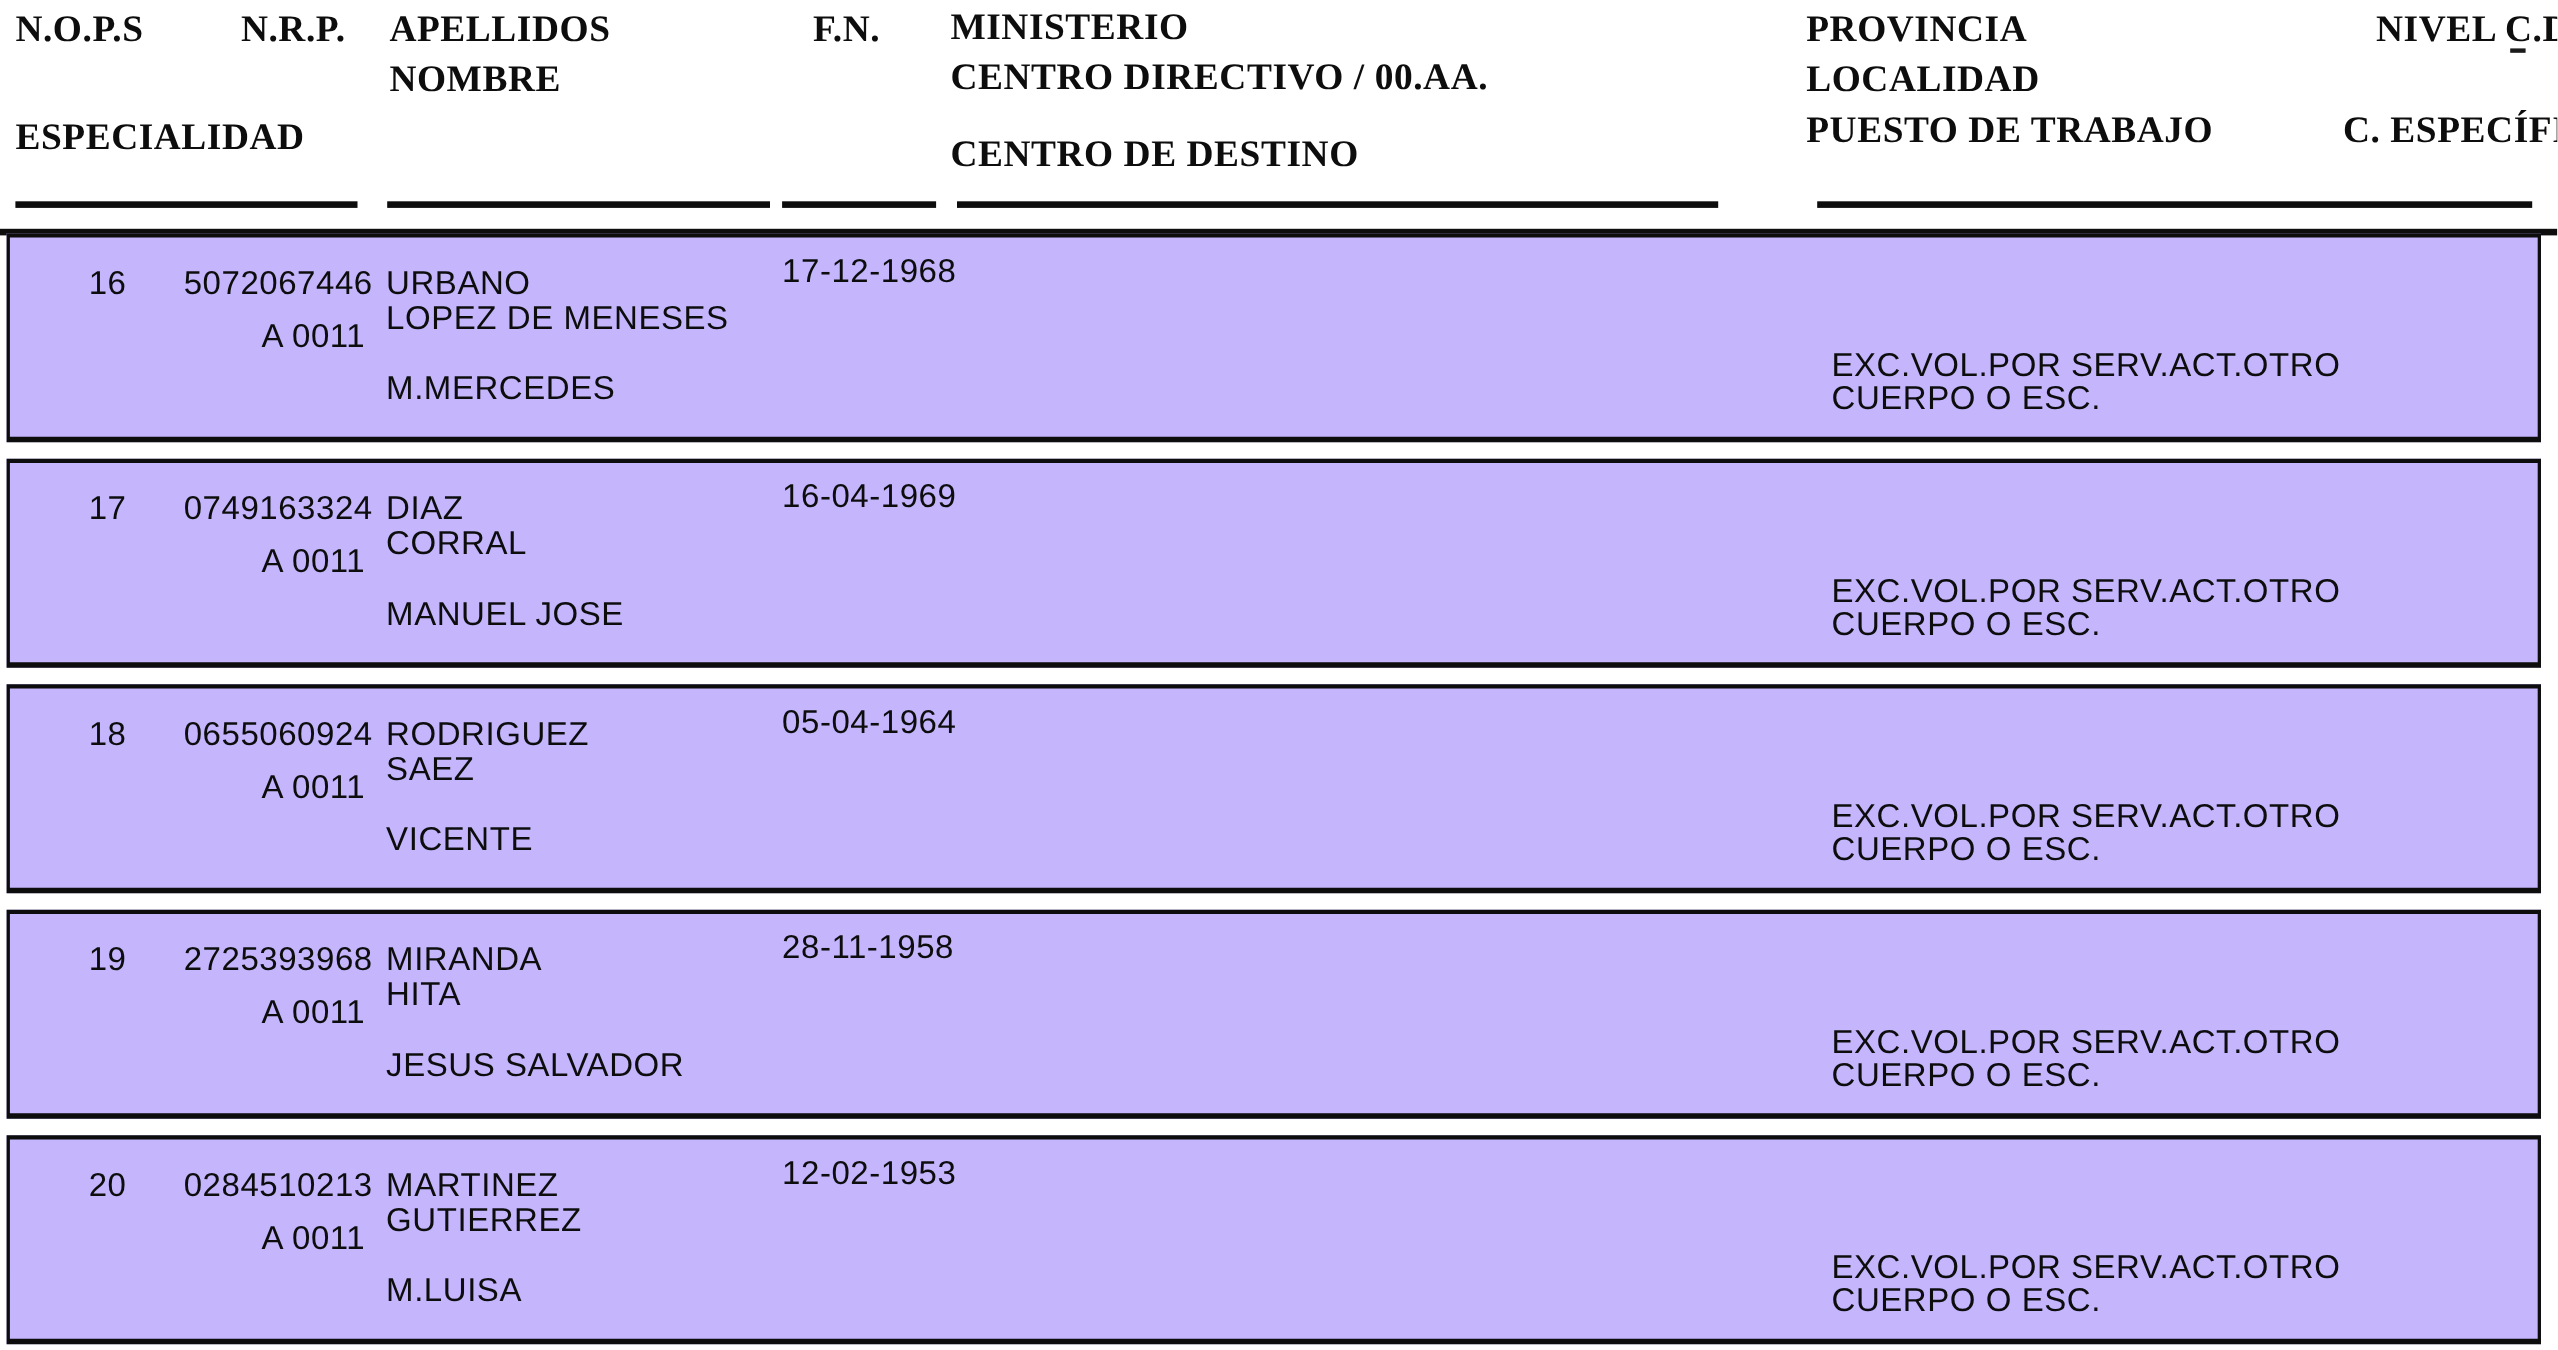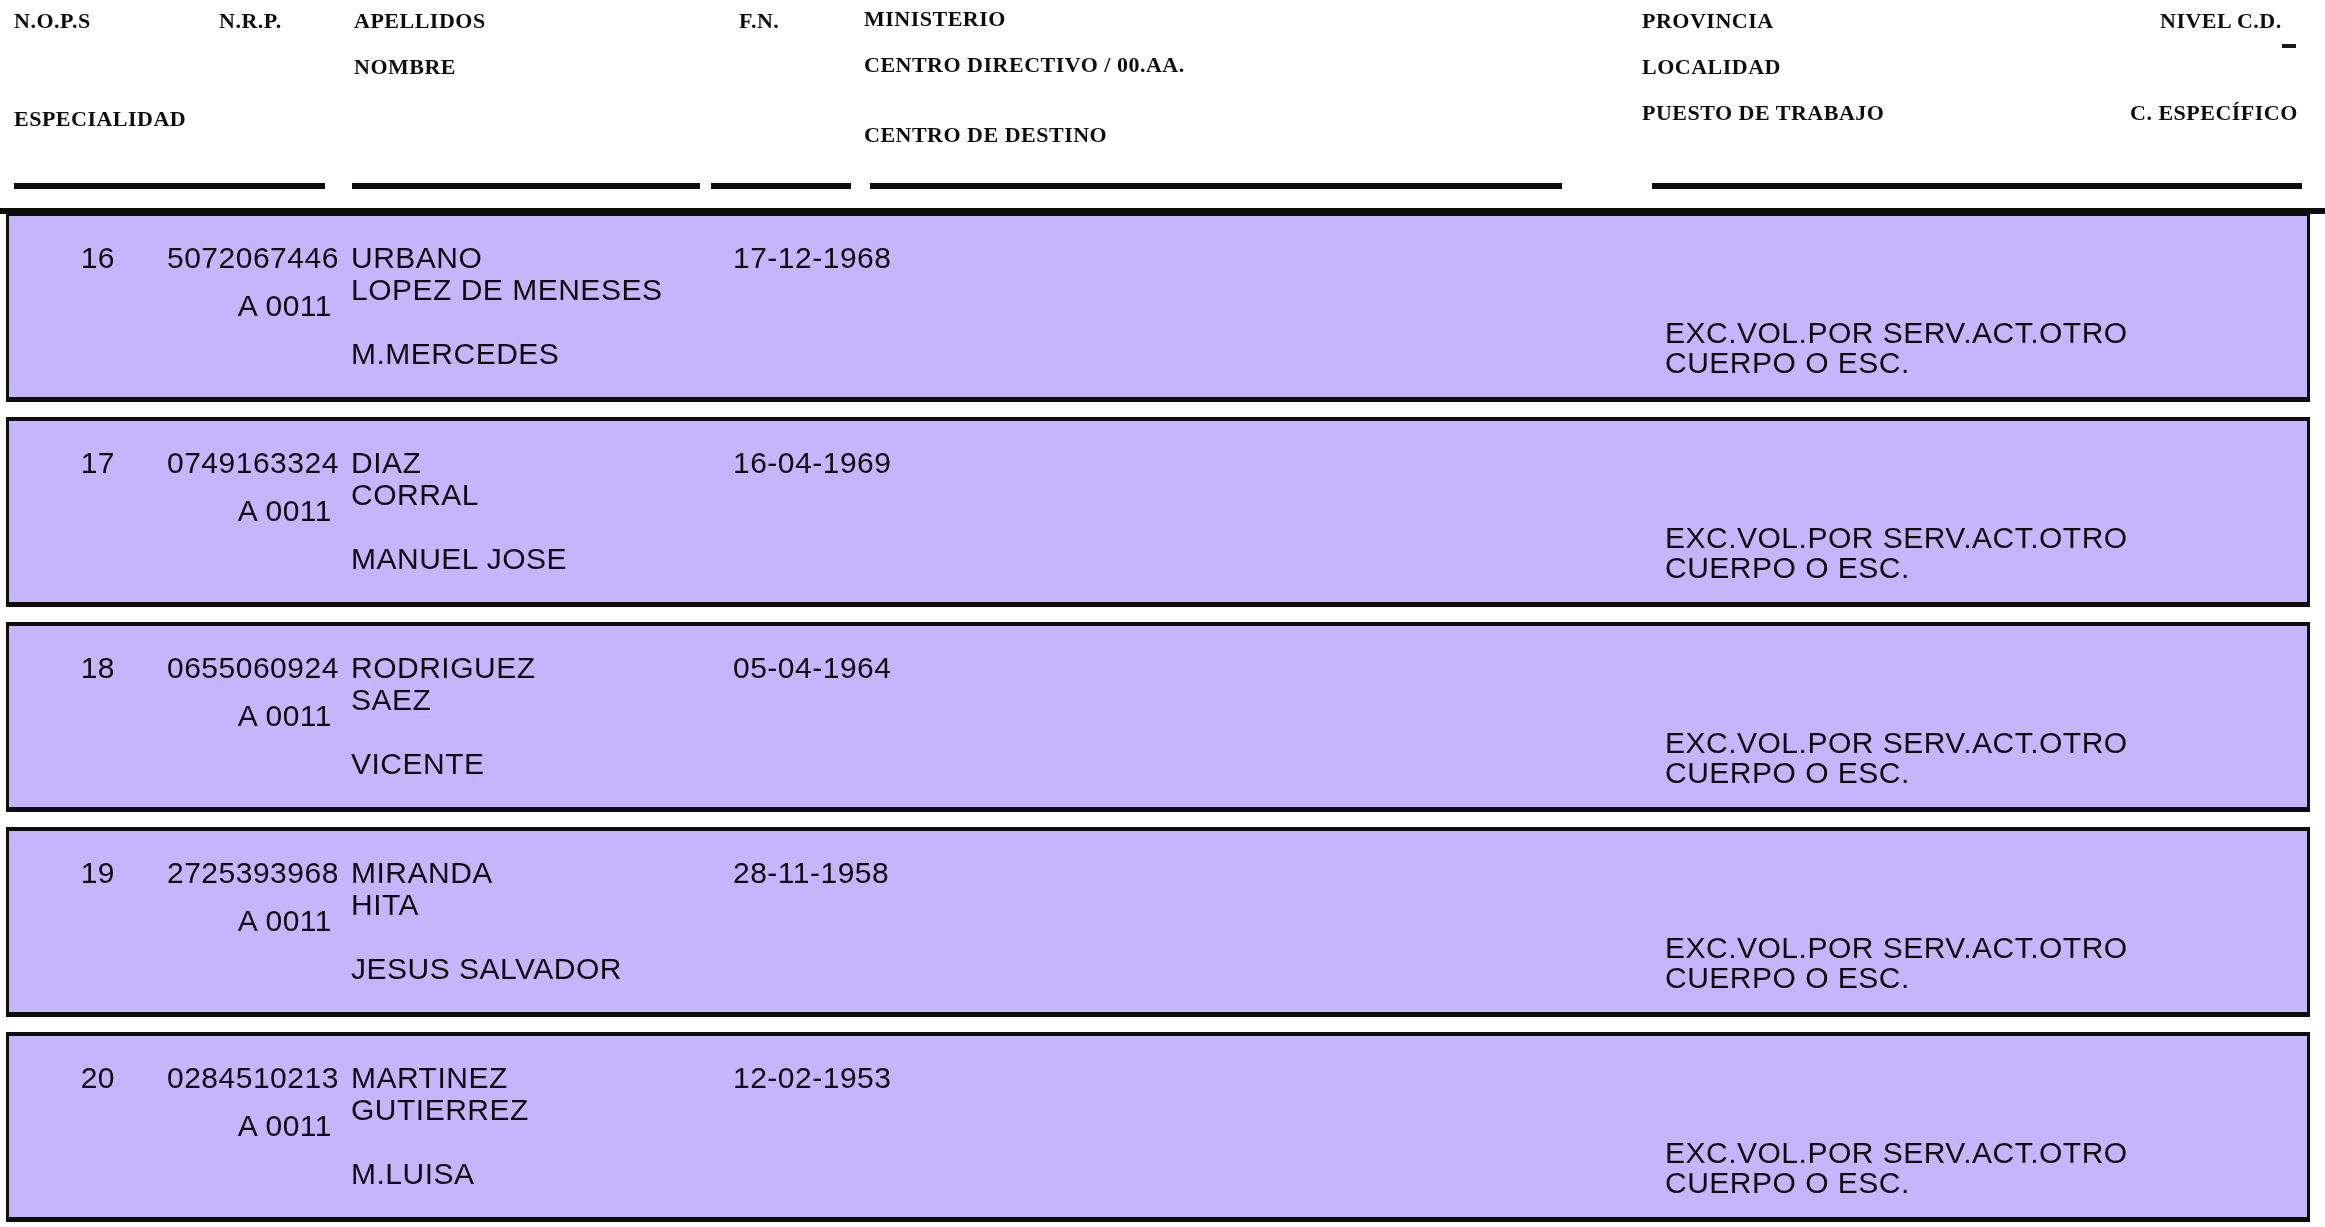--- a/index.html
+++ b/index.html
@@ -10,21 +10,21 @@
     background: #ffffff;
     color: #0d0d0d;
     overflow: hidden;
     font-family: "Liberation Sans", sans-serif;
   }
   
   .hlabel {
     position: absolute;
     font-family: "Liberation Serif", serif;
     font-weight: bold;
-    font-size: 22px;
+    font-size: 34px;
     letter-spacing: 0.5px;
     white-space: nowrap;
     color: #0d0d0d;
   }
   
   .rule-seg {
     position: absolute;
     top: 183px;
     height: 6px;
     background: #0d0d0d;
@@ -71,21 +71,21 @@
     letter-spacing: 0.5px;
     white-space: nowrap;
     color: #0d0d0d;
   }
   .cell.nops   { left: 36px;  top: 25px;  width: 70px;  text-align: right; }
   .cell.nrp    { left: 158px; top: 25px;  width: 165px; text-align: right; }
   .cell.grupo  { left: 158px; top: 73px;  width: 165px; text-align: right; }
   .cell.ap1    { left: 342px; top: 25px; }
   .cell.ap2    { left: 342px; top: 57px; }
   .cell.nombre { left: 342px; top: 121px; }
-  .cell.fn     { left: 702px; top: 25px; margin-left: 22px; }
+  .cell.fn     { left: 702px; top: 14px; }
   .cell.puesto { left: 1632px; top: 102px; line-height: 30px; margin-left: 24px; }
 </style>
 </head>
 <body>
 
 <div class="sheet">
 
   <div class="hlabel" style="left:14px;   top:8px;">N.O.P.S</div>
   <div class="hlabel" style="left:219px;  top:8px;">N.R.P.</div>
   <div class="hlabel" style="left:354px;  top:8px;">APELLIDOS</div>

